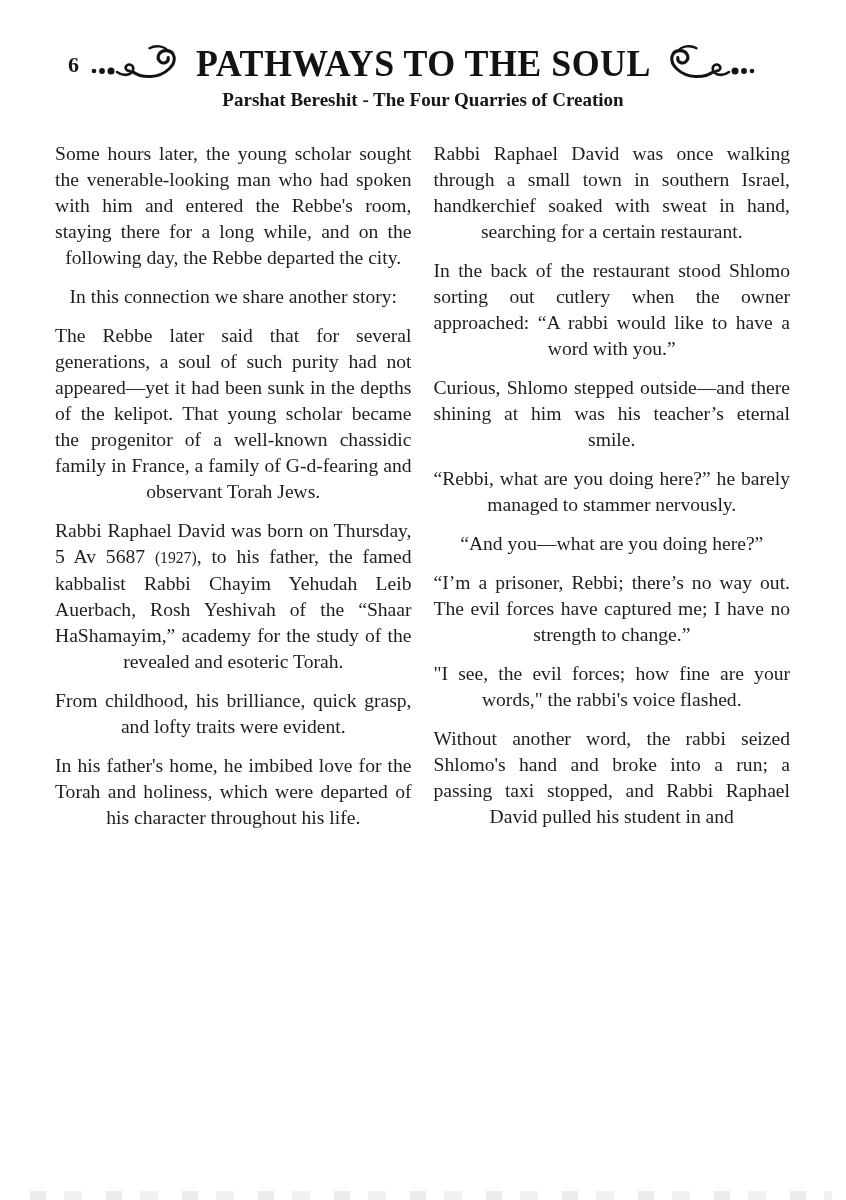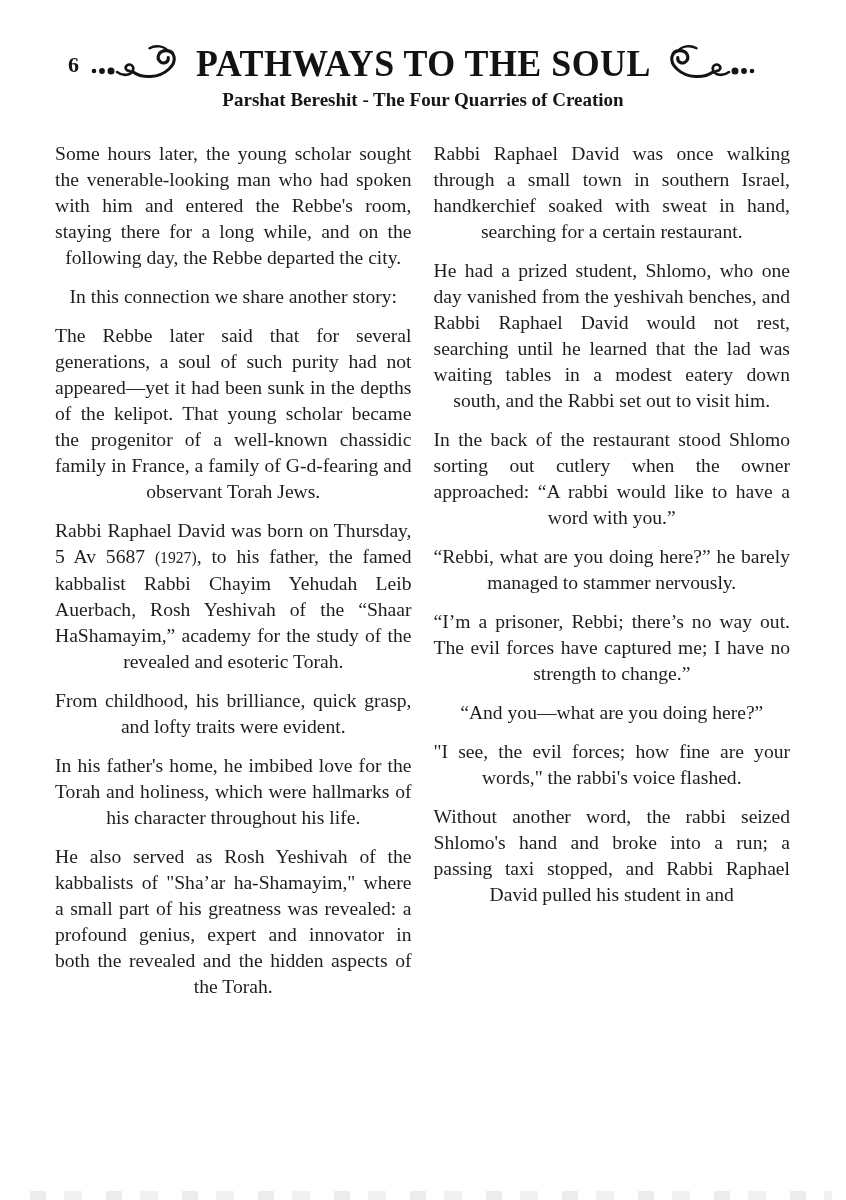--- a/index.html
+++ b/index.html
@@ -126,29 +126,28 @@
     <div class="subtitle">Parshat Bereshit - The Four Quarries of Creation</div>
   </div>
 
   <div class="columns">
     <div class="column">
         <p class="para">Some hours later, the young scholar sought the venerable-looking man who had spoken with him and entered the Rebbe's room, staying there for a long while, and on the following day, the Rebbe departed the city.</p>
         <p class="para">In this connection we share another story:</p>
         <p class="para">The Rebbe later said that for several generations, a soul of such purity had not appeared—yet it had been sunk in the depths of the kelipot. That young scholar became the progenitor of a well-known chassidic family in France, a family of G-d-fearing and observant Torah Jews.</p>
         <p class="para"><span>Rabbi Raphael David was born on Thursday, 5 Av 5687 </span><span class="small-inline">(1927)</span><span>, to his father, the famed kabbalist Rabbi Chayim Yehudah Leib Auerbach, Rosh Yeshivah of the “Shaar HaShamayim,” academy for the study of the revealed and esoteric Torah.</span></p>
         <p class="para">From childhood, his brilliance, quick grasp, and lofty traits were evident.</p>
-        <p class="para">In his father's home, he imbibed love for the Torah and holiness, which were hallmarks of his character throughout his life.</p>
-        <p class="para">He also served as Rosh Yeshivah of the kabbalists of "Sha’ar ha-Shamayim," where a small part of his greatness was revealed: a profound genius, expert and innovator in both the revealed and the hidden aspects of the Torah.</p>
+        <p class="para">In his father's home, he imbibed love for the Torah and holiness, which were departed of his character throughout his life.</p>
       </div>
     <div class="column">
         <p class="para">Rabbi Raphael David was once walking through a small town in southern Israel, handkerchief soaked with sweat in hand, searching for a certain restaurant.</p>
-        <p class="para">He had a prized student, Shlomo, who one day vanished from the yeshivah benches, and Rabbi Raphael David would not rest, searching until he learned that the lad was waiting tables in a modest eatery down south, and the Rabbi set out to visit him.</p>
         <p class="para">In the back of the restaurant stood Shlomo sorting out cutlery when the owner approached: “A rabbi would like to have a word with you.”</p>
+        <p class="para">Curious, Shlomo stepped outside—and there shining at him was his teacher’s eternal smile.</p>
         <p class="para">“Rebbi, what are you doing here?” he barely managed to stammer nervously.</p>
+        <p class="para">“And you—what are you doing here?”</p>
         <p class="para">“I’m a prisoner, Rebbi; there’s no way out. The evil forces have captured me; I have no strength to change.”</p>
-        <p class="para">“And you—what are you doing here?”</p>
         <p class="para">"I see, the evil forces; how fine are your words," the rabbi's voice flashed.</p>
         <p class="para">Without another word, the rabbi seized Shlomo's hand and broke into a run; a passing taxi stopped, and Rabbi Raphael David pulled his student in and</p>
       </div>
   </div>
 
   <div class="bottom-artifact"></div>
 </div>
 
 </body></html>

